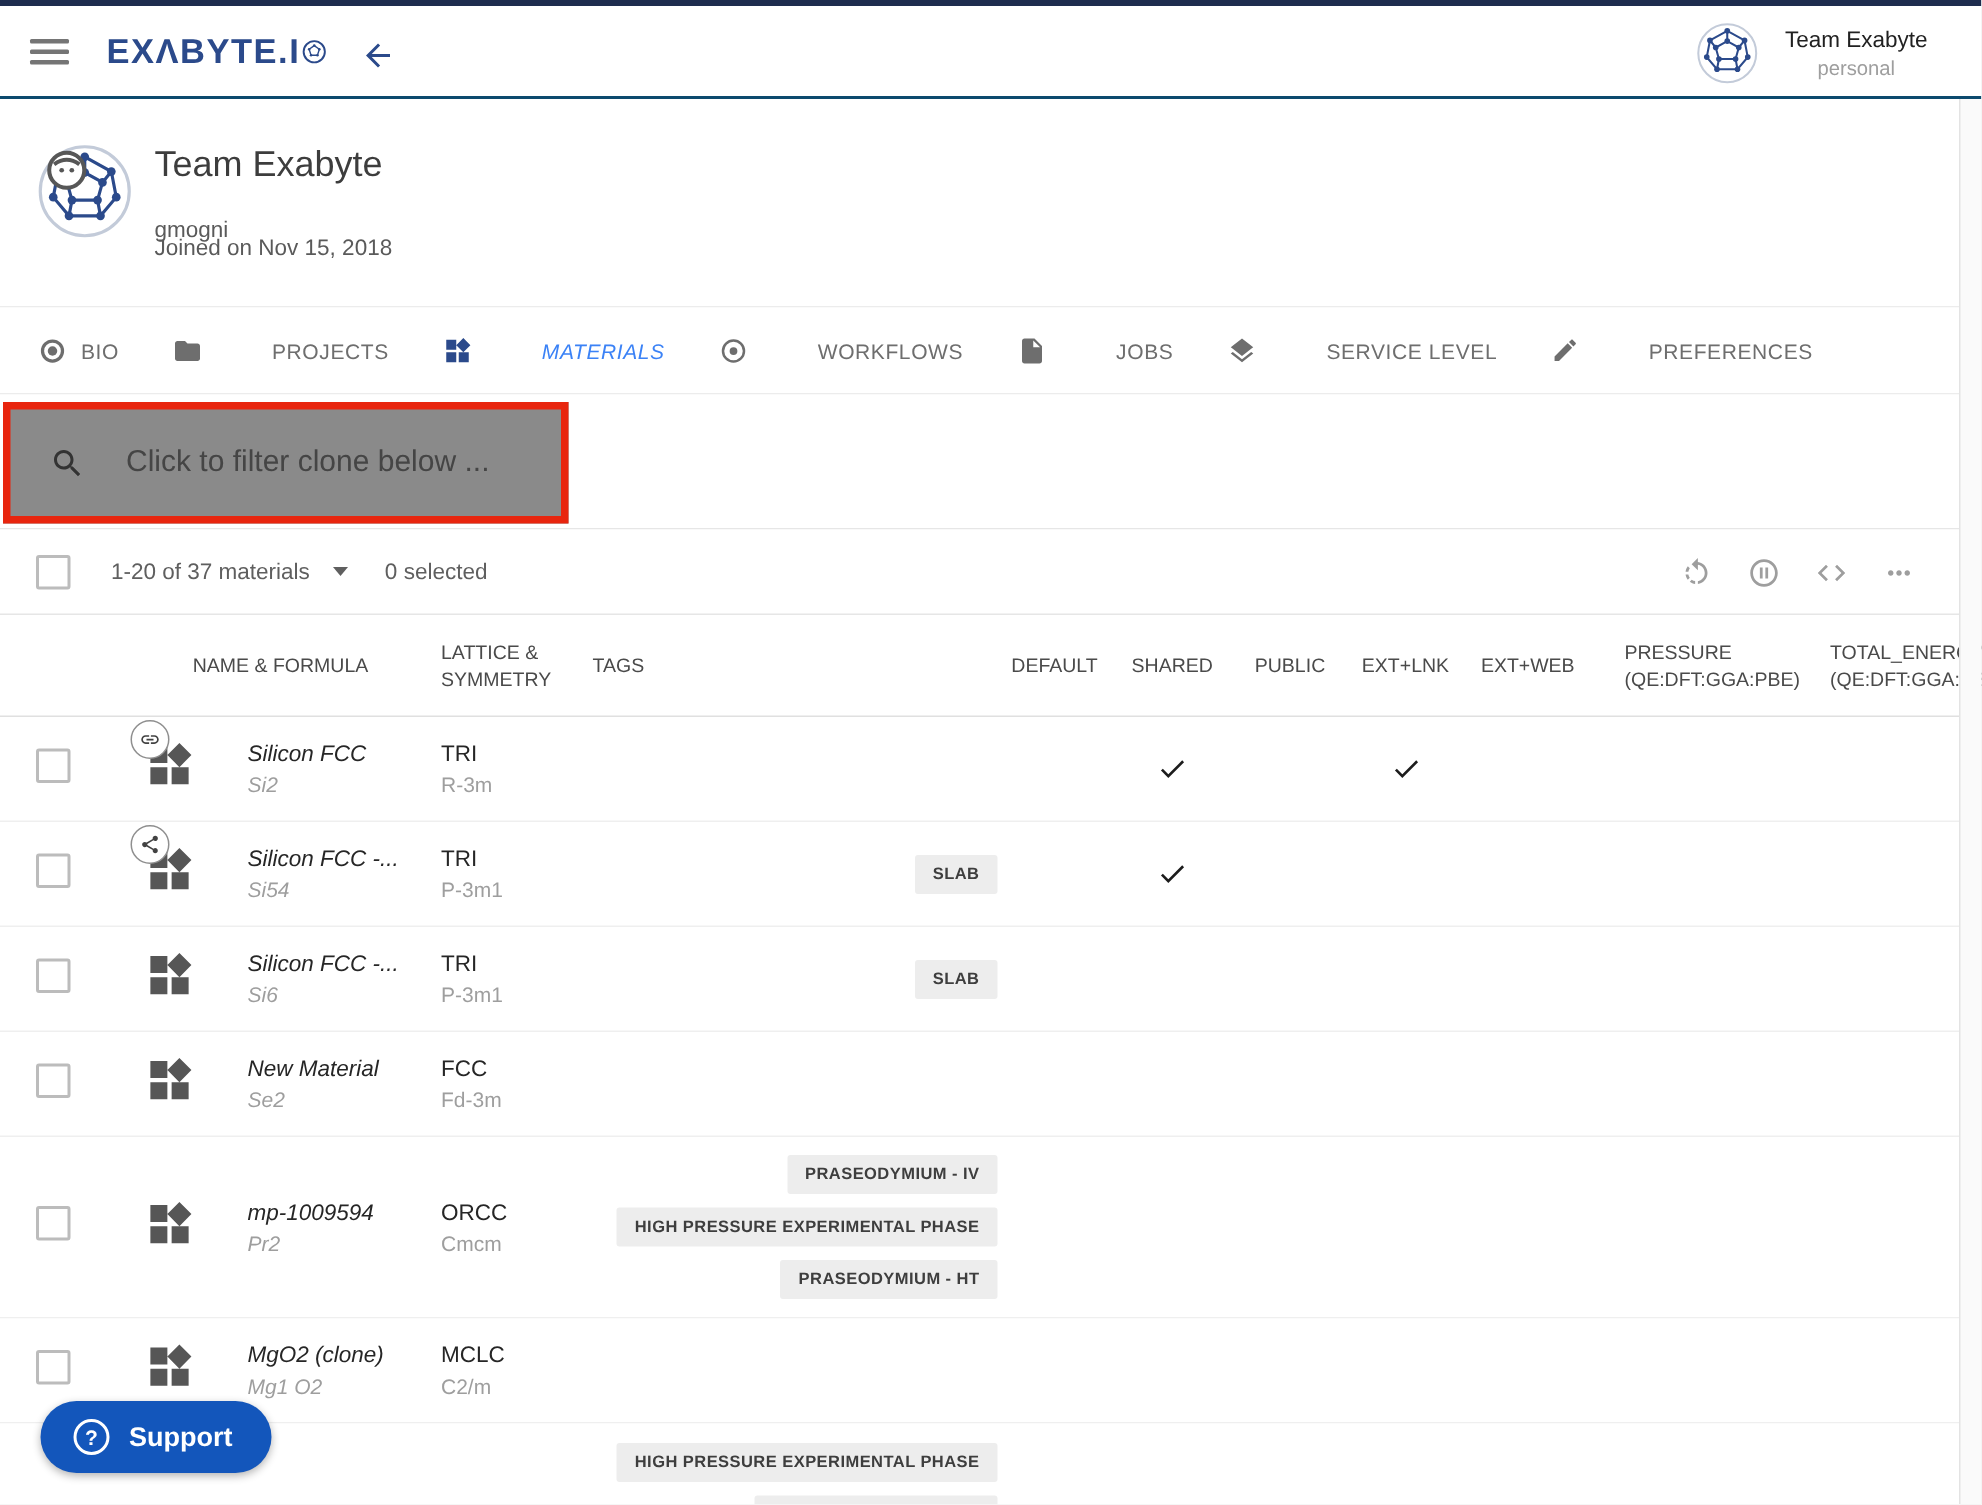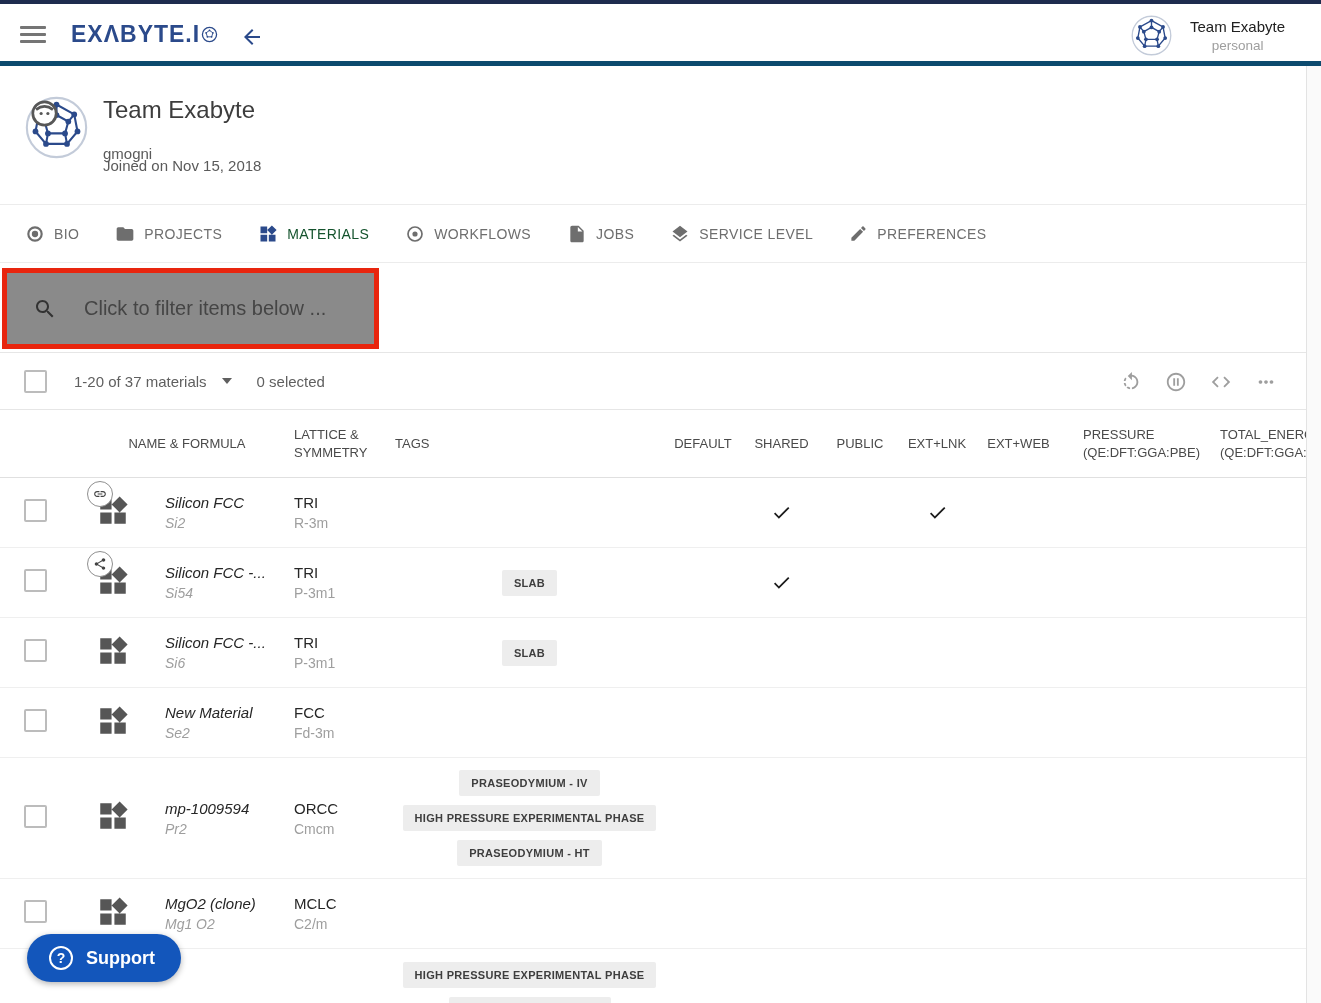--- a/index.html
+++ b/index.html
@@ -1,21 +1,21 @@
 <!DOCTYPE html>
 <html><head>
 <meta charset="utf-8">
 <style>
   html,body{margin:0;padding:0;background:#e9e9e9;}
   .page{position:relative;width:1321px;height:1003px;background:#fff;overflow:hidden;
         font-family:"Liberation Sans",sans-serif;color:#212121;}
   .topstrip{position:absolute;left:0;top:0;width:100%;height:4px;background:#1e2c4e;}
   
   .appbar{position:absolute;left:0;top:4px;width:100%;height:62px;background:#fff;
-          border-bottom:5px solid #0c4a6e;box-sizing:border-box;}
+          border-bottom:2px solid #0c4a6e;box-sizing:border-box;}
   .hamburger{position:absolute;left:20px;top:22px;width:26px;height:18px;cursor:pointer;}
   .hamburger span{display:block;height:2.6px;background:#757575;margin-bottom:4.6px;border-radius:1px;}
   .logo{position:absolute;left:71px;top:17px;display:flex;align-items:center;
         font-size:23px;font-weight:700;letter-spacing:1px;color:#2b4a8b;}
   .logo .ball{margin-left:1px;display:inline-flex;}
   .backbtn{position:absolute;left:239px;top:20px;width:26px;height:26px;display:flex;align-items:center;justify-content:center;}
   .pagetitle{position:absolute;left:282px;top:23px;font-size:16.5px;letter-spacing:.6px;color:#2b4a8b;font-weight:500;margin-top:44px;}
   .account{position:absolute;left:1131px;top:11px;display:flex;align-items:center;}
   .account .avatar{width:41px;height:41px;border-radius:50%;overflow:hidden;}
   .account .atext{margin-left:18px;}
@@ -26,23 +26,23 @@
            border-bottom:1px solid #ececec;box-sizing:border-box;}
   .pavatar{position:absolute;left:25px;top:30px;width:63px;height:63px;}
   .pbadge{position:absolute;left:31px;top:34px;width:27px;height:27px;}
   .pname{position:absolute;left:103px;top:30px;font-size:24px;color:#3d3d3d;}
   .puser{position:absolute;left:103px;top:69px;font-size:15px;color:#5a5a5a;margin-top:10px;}
   .pjoined{position:absolute;left:103px;top:91px;font-size:15px;color:#5a5a5a;}
   
   .tabs{position:absolute;left:0;top:205px;width:1307px;height:58px;background:#fff;
         border-bottom:1px solid #ececec;box-sizing:border-box;display:flex;align-items:center;}
   .tab{display:flex;align-items:center;margin-left:25px;cursor:pointer;}
-  .tab + .tab{margin-left:36px;}
+  .tab + .tab{margin-left:36px;gap:37px;}
   .tab .tlabel{margin-left:9px;font-size:14px;letter-spacing:.4px;color:#6e6e6e;font-weight:500;}
-  .tab.active .tlabel{color:#14532d;}
+  .tab.active .tlabel{color:#3b82f6;font-style:italic;}
   .tab-right{margin-left:auto;margin-right:9px;}
   
   .filterbar{position:absolute;left:0;top:263px;width:1307px;height:90px;background:#fff;
              border-bottom:1px solid #e6e6e6;box-sizing:border-box;}
   .annotation{position:absolute;left:2px;top:268px;width:377px;height:81px;box-sizing:border-box;
               border:5px solid #e8250e;background:#8a8a8a;display:flex;align-items:center;z-index:5;}
   .annotation .sicon{margin-left:26px;display:inline-flex;}
   .annotation .ph{margin-left:27px;font-size:20px;color:#454545;white-space:nowrap;}
   .tools{position:absolute;left:676px;top:288px;height:45px;display:flex;align-items:center;gap:21px;}
   .tbtn{width:24px;height:24px;display:inline-flex;align-items:center;justify-content:center;cursor:pointer;}
@@ -73,21 +73,21 @@
   .hc-total{grid-column:12;padding-left:22px;white-space:nowrap;}
   .trow{min-height:70px;border-bottom:1px solid #efefef;box-sizing:border-box;align-items:center;background:#fff;}
   .cell-check{padding-left:24px;}
   .mat-icon{position:relative;width:34px;height:34px;margin-left:32px;display:inline-flex;}
   .badge{position:absolute;top:-13px;left:-9px;width:26px;height:26px;border-radius:50%;background:#fff;
          border:1px solid #8f8f8f;display:flex;align-items:center;justify-content:center;box-sizing:border-box;}
   .cell-name{padding-left:13px;font-style:italic;}
   .cell-lattice{padding-left:13px;}
   .nm{font-size:15px;color:#262626;}
   .sub{font-size:14px;color:#9e9e9e;margin-top:4px;}
-  .cell-tags{padding:12px 0 12px 13px;display:flex;flex-direction:column;gap:9px;align-items:center;}
+  .cell-tags{padding:12px 0 12px 13px;display:flex;flex-direction:column;gap:9px;align-items:flex-end;}
   .chip{background:#ededed;color:#3e3e3e;font-size:11px;font-weight:bold;letter-spacing:.3px;
         padding:7px 12px;border-radius:2px;white-space:nowrap;}
   .chip-cut{min-width:138px;min-height:10px;padding:2px 12px;}
   .cell-flag{justify-self:center;display:flex;align-items:center;}
   .row-partial{align-items:start;border-bottom:none;min-height:120px;}
   .row-partial .cell-tags{padding-top:13px;}
   
   .gutter{position:absolute;right:0;top:66px;width:14px;bottom:0;background:#fafafa;border-left:1px solid #e3e3e3;}
   .support{position:absolute;left:27px;top:934px;height:48px;padding:0 26px 0 22px;border-radius:24px;
            background:#1356bb;display:flex;align-items:center;gap:13px;z-index:20;cursor:pointer;
@@ -323,21 +323,21 @@
         </span>
     </div>
   </div>
 
   <div class="annotation">
     <span class="sicon" id="filter-search-icon">
         <svg width="24" height="24" viewBox="0 0 24 24">
           <path d="M15.5 14h-.79l-.28-.27C15.41 12.59 16 11.11 16 9.5 16 5.91 13.09 3 9.5 3S3 5.91 3 9.5 5.91 16 9.5 16c1.61 0 3.09-.59 4.23-1.57l.27.28v.79l5 4.99L20.49 19l-4.99-5zm-6 0C7.01 14 5 11.99 5 9.5S7.01 5 9.5 5 14 7.01 14 9.5 11.99 14 9.5 14z" fill="#333333"></path>
         </svg>
       </span>
-    <span class="ph">Click to filter items below ...</span>
+    <span class="ph">Click to filter clone below ...</span>
   </div>
 
   <div class="selbar">
     <span class="checkbox"></span>
     <span class="selcount">1-20 of 37 materials</span>
     <span class="caret"></span>
     <span class="selsel">0 selected</span>
     <span class="selicons" id="sel-icons">
         <span class="tbtn">
           <svg width="22" height="22" viewBox="0 0 24 24">

